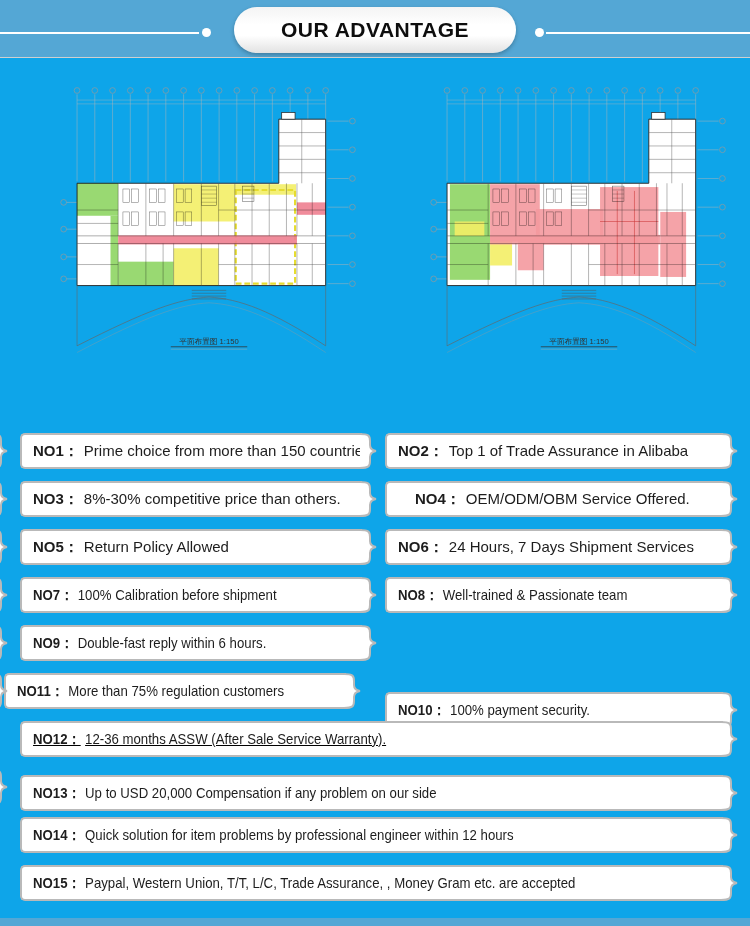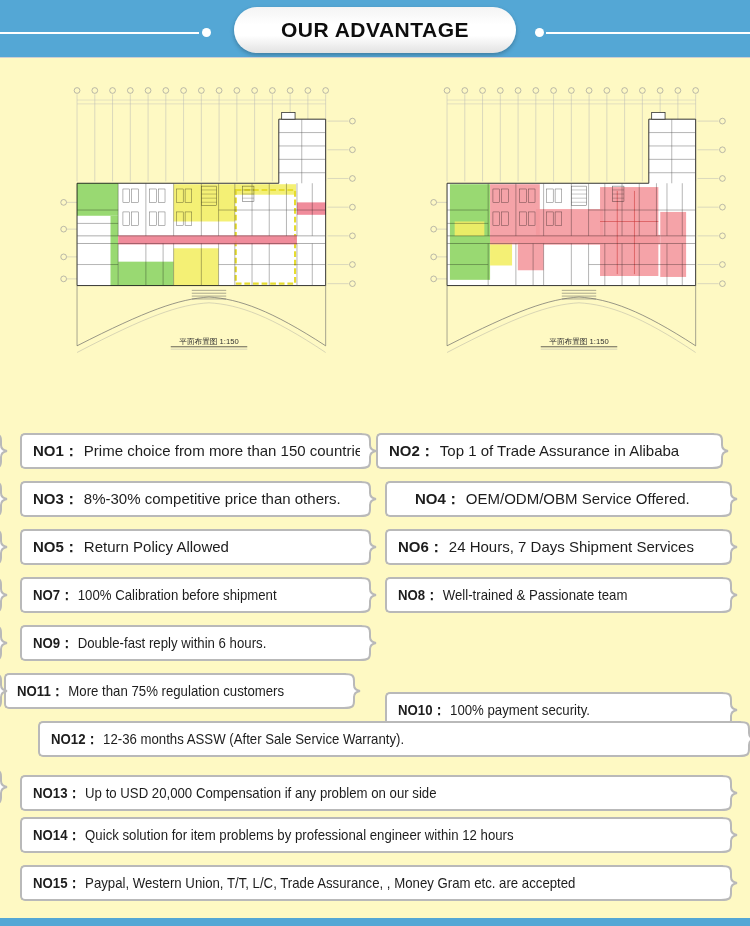--- a/index.html
+++ b/index.html
@@ -1,16 +1,16 @@
 <!DOCTYPE html>
 <html style="--blue: #54a7d5; --box-border: #b9b9b9;"><head>
 <meta charset="utf-8">
 <style>
   html,body{margin:0;padding:0;}
-  #page{position:relative;width:750px;height:926px;background:#fef9c3;overflow:hidden;
+  #page{position:relative;width:750px;height:926px;background:#0ea5e9;overflow:hidden;
         font-family:"Liberation Sans",sans-serif;}
 
   
   .header{position:absolute;left:0;top:0;width:750px;height:57px;background:var(--blue);}
   .header-divider{position:absolute;left:0;top:57px;width:750px;height:1px;background:#cfcfcf;}
   .hline{position:absolute;top:32px;height:2px;background:#fff;}
   .hline.left{left:0;width:199px;}
   .hline.right{left:546px;width:204px;}
   .hdot{position:absolute;top:28px;width:9px;height:9px;border-radius:50%;background:#fff;}
   .hdot.left{left:202px;}
@@ -221,21 +221,21 @@
       <text x="160" y="278" text-anchor="middle" font-size="8" fill="#333">平面布置图 1:150</text>
     </svg>
 
   <div class="footer"></div>
 <div class="adv" style="top: 433px; left: 20px; width: 342px;">
       <span class="line"><span class="no">NO1：</span><span class="tx">Prime choice from more than 150 countries</span></span>
       <svg class="brace" viewBox="0 0 17 36" preserveAspectRatio="none">
         <path d="M0,1 C9,1 10,3 10,8 L10,12 C10,15.5 11.5,17.2 16,18 C11.5,18.8 10,20.5 10,24 L10,28 C10,33 9,35 0,35"></path>
       </svg>
     </div>
-    <div class="adv" style="top: 433px; left: 376px; width: 338px;">
+    <div class="adv" style="top: 433px; left: 385px; width: 338px;">
       <span class="line"><span class="no">NO2：</span><span class="tx">Top 1 of Trade Assurance in Alibaba</span></span>
       <svg class="brace" viewBox="0 0 17 36" preserveAspectRatio="none">
         <path d="M0,1 C9,1 10,3 10,8 L10,12 C10,15.5 11.5,17.2 16,18 C11.5,18.8 10,20.5 10,24 L10,28 C10,33 9,35 0,35"></path>
       </svg>
     </div>
     <div class="adv" style="top: 481px; left: 20px; width: 342px;">
       <span class="line"><span class="no">NO3：</span><span class="tx">8%-30% competitive price than others.</span></span>
       <svg class="brace" viewBox="0 0 17 36" preserveAspectRatio="none">
         <path d="M0,1 C9,1 10,3 10,8 L10,12 C10,15.5 11.5,17.2 16,18 C11.5,18.8 10,20.5 10,24 L10,28 C10,33 9,35 0,35"></path>
       </svg>
@@ -281,21 +281,21 @@
       <svg class="brace" viewBox="0 0 17 36" preserveAspectRatio="none">
         <path d="M0,1 C9,1 10,3 10,8 L10,12 C10,15.5 11.5,17.2 16,18 C11.5,18.8 10,20.5 10,24 L10,28 C10,33 9,35 0,35"></path>
       </svg>
     </div>
     <div class="adv cond" style="top: 673px; left: 4px; width: 342px;">
       <span class="line"><span class="no">NO11：</span><span class="tx">More than 75% regulation customers</span></span>
       <svg class="brace" viewBox="0 0 17 36" preserveAspectRatio="none">
         <path d="M0,1 C9,1 10,3 10,8 L10,12 C10,15.5 11.5,17.2 16,18 C11.5,18.8 10,20.5 10,24 L10,28 C10,33 9,35 0,35"></path>
       </svg>
     </div>
-    <div class="adv cond" style="top: 721px; left: 38px; width: 703px;">
+    <div class="adv cond" style="top: 721px; left: 20px; width: 703px; text-decoration: underline;">
       <span class="line"><span class="no">NO12：</span><span class="tx">12-36 months ASSW (After Sale Service Warranty).</span></span>
       <svg class="brace" viewBox="0 0 17 36" preserveAspectRatio="none">
         <path d="M0,1 C9,1 10,3 10,8 L10,12 C10,15.5 11.5,17.2 16,18 C11.5,18.8 10,20.5 10,24 L10,28 C10,33 9,35 0,35"></path>
       </svg>
     </div>
     <div class="adv cond" style="top: 775px; left: 20px; width: 703px; align-items: center;">
       <span class="line"><span class="no">NO13：</span><span class="tx">Up to USD 20,000 Compensation if any problem on our side</span></span>
       <svg class="brace" viewBox="0 0 17 36" preserveAspectRatio="none">
         <path d="M0,1 C9,1 10,3 10,8 L10,12 C10,15.5 11.5,17.2 16,18 C11.5,18.8 10,20.5 10,24 L10,28 C10,33 9,35 0,35"></path>
       </svg>

